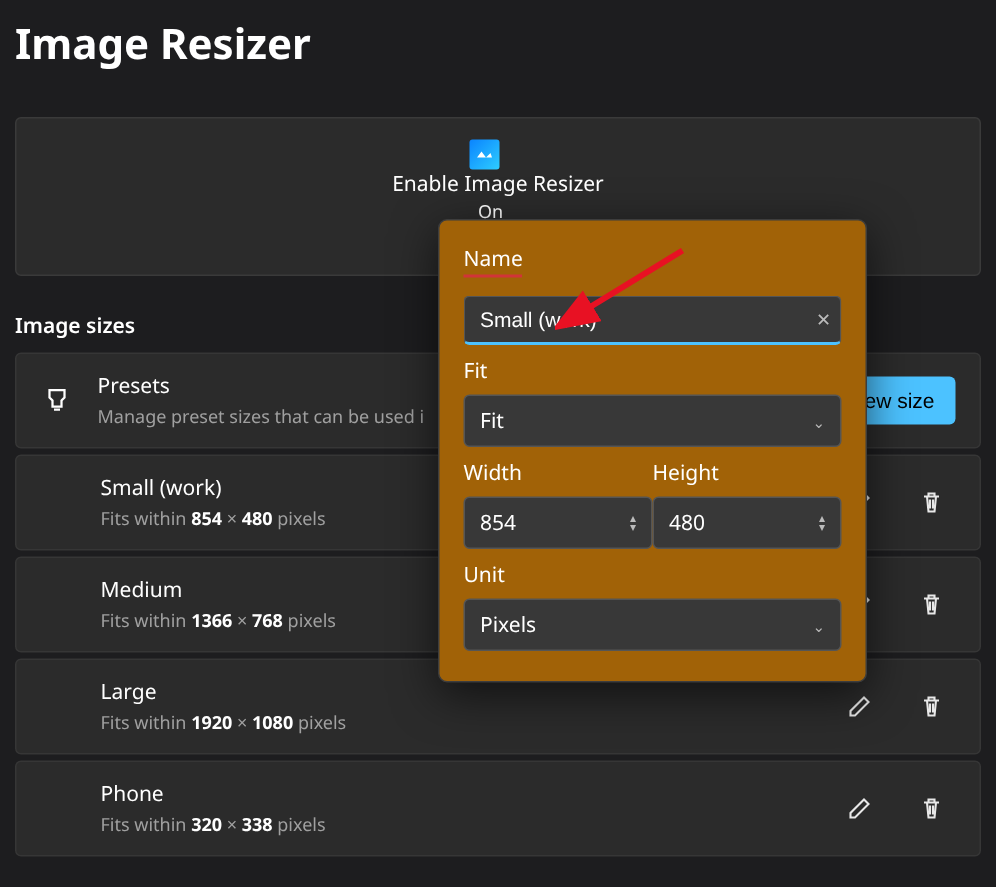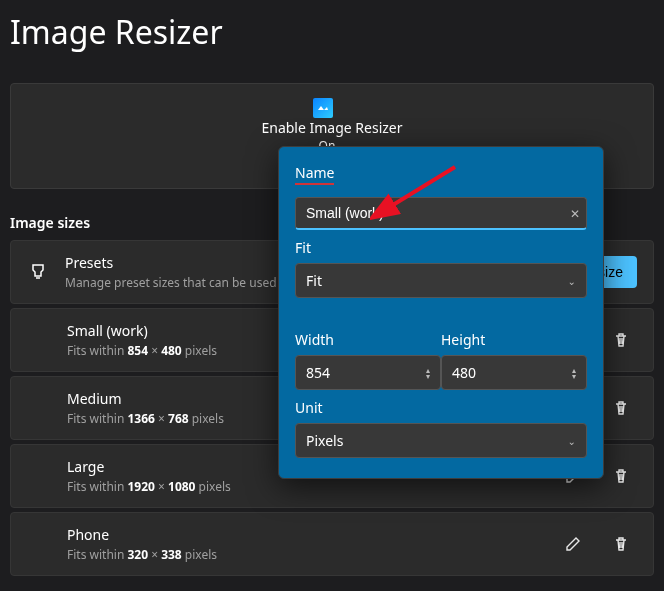--- a/index.html
+++ b/index.html
@@ -7,22 +7,22 @@
     background: #1d1d1f;
     color: #ffffff;
     font-family: "Segoe UI", system-ui, sans-serif;
     font-size: 14px;
     width: 664px;
     height: 591px;
     overflow: hidden;
     position: relative;
   }
   .page-title {
-    font-size: 32px;
-    font-weight: 400;
+    font-size: 28px;
+    font-weight: 700;
     padding: 10px 10px 0 10px;
   }
   .panel {
     margin: 30px 10px 0 10px;
     background: #2b2b2b;
     border: 1px solid #3a3a3a;
     border-radius: 4px;
     padding: 14px 18px;
     display: flex;
     align-items: center;
@@ -78,23 +78,23 @@
     border: none;
     border-radius: 4px;
     padding: 8px 14px;
     font-size: 14px;
     cursor: pointer;
   }
 
   
   .dialog {
     position: absolute;
-    left: 278px; top: 146px;
-    width: 326px;
-    background: #0369a1;
+    left: 292px; top: 146px;
+    width: 286px;
+    background: #a16207;
     border: 1px solid #3d3d3d;
     border-radius: 6px;
     box-shadow: 0 8px 30px rgba(0,0,0,.6);
     padding: 16px 16px 20px 16px;
   }
   .dlg-label { font-size: 14px; margin-bottom: 6px; }
   .dlg-label.name { display:inline-block; border-bottom: 2px solid #d13438; padding-bottom: 1px; }
   .dlg-input-wrap {
     position: relative; margin-top: 6px;
     border: 1px solid #555; border-bottom: 2px solid #4cc2ff;
@@ -108,21 +108,21 @@
     position: absolute; right: 6px; top: 50%; transform: translateY(-50%);
     color: #bbb; cursor: pointer; font-size: 12px;
   }
   .dlg-row { margin-top: 8px; }
   .dlg-select {
     margin-top: 6px;
     background: #383838; border: 1px solid #555; border-radius: 4px;
     padding: 7px 10px; display:flex; align-items:center; justify-content:space-between;
     font-size: 14px; color: #fff; cursor: pointer;
   }
-  .dlg-two { display: flex; gap: 0; margin-top: 32px; }
+  .dlg-two { display: flex; gap: 0; margin-top: 8px; }
   .dlg-col { flex: 1; }
   .dlg-num {
     margin-top: 6px;
     background: #383838; border: 1px solid #555; border-radius: 4px;
     padding: 7px 10px; display:flex; align-items:center; justify-content:space-between;
     font-size: 14px; color:#fff;
   }
   .stepper { display:flex; flex-direction:column; gap:1px; color:#bbb; font-size:8px; line-height:6px;}
   .chev { color:#bbb; font-size:10px; }
 

